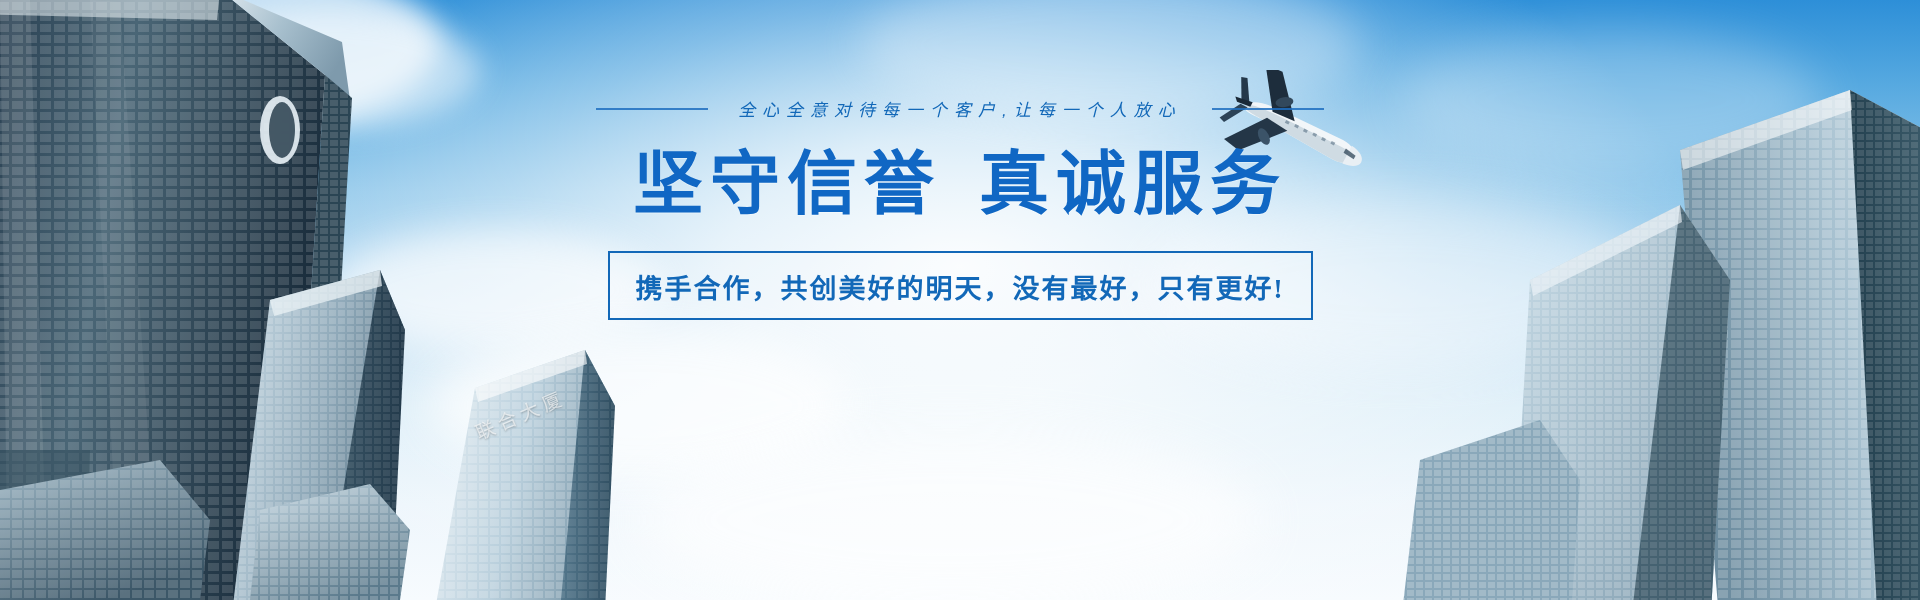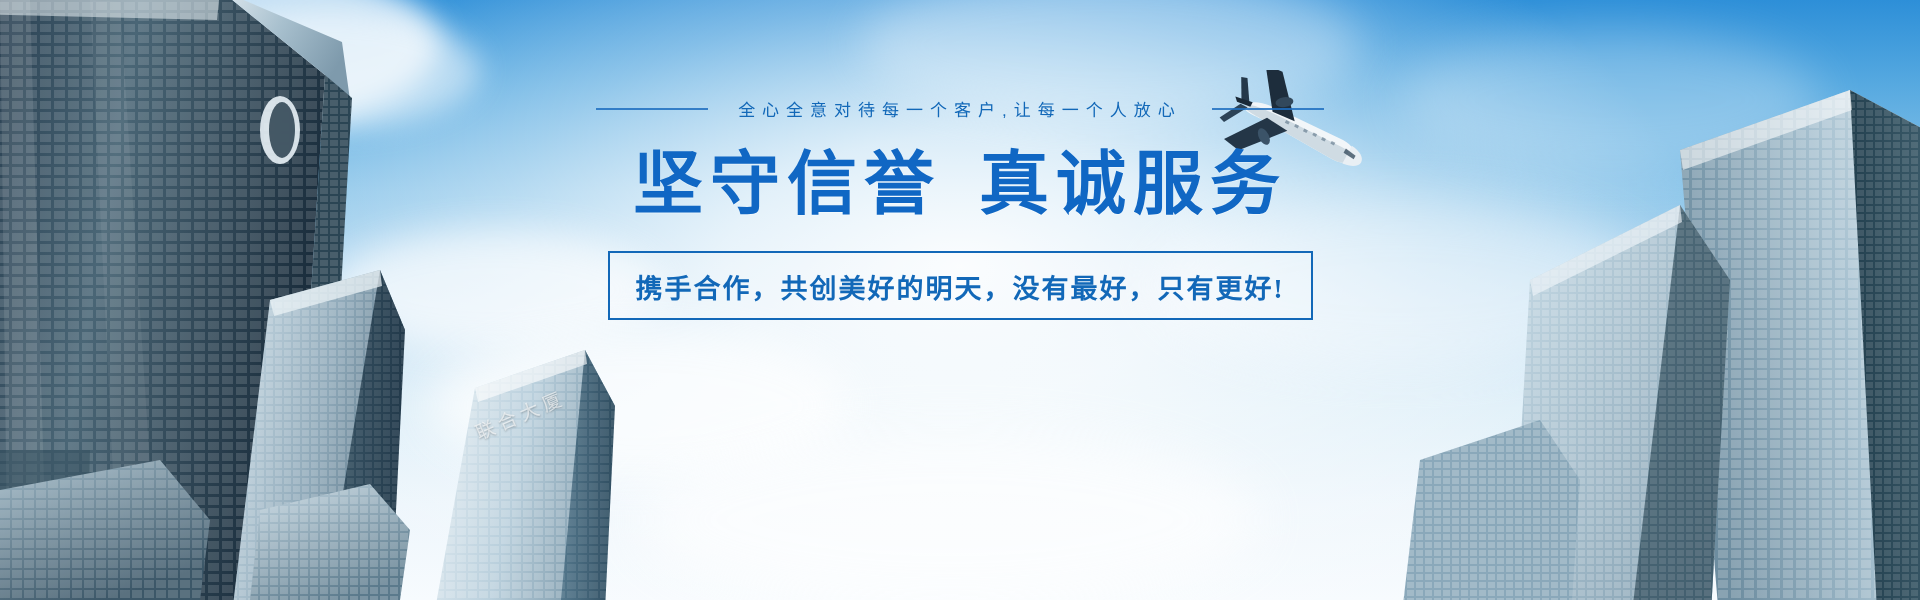--- a/index.html
+++ b/index.html
@@ -62,20 +62,21 @@
     position:absolute;
     left:0;right:0;top:96px;
     display:flex;flex-direction:column;align-items:center;
     pointer-events:none;
   }
 
   .tagline-row{
     display:flex;align-items:center;justify-content:center;
     gap:30px;
     margin-bottom:26px;
+    font-style:italic;
   }
   .tline{
     width:112px;height:2px;
     background:#1f6fc0;
     opacity:.85;
   }
   .tagline{
     font-size:17px;
     letter-spacing:7px;
     color:#1268b8;

